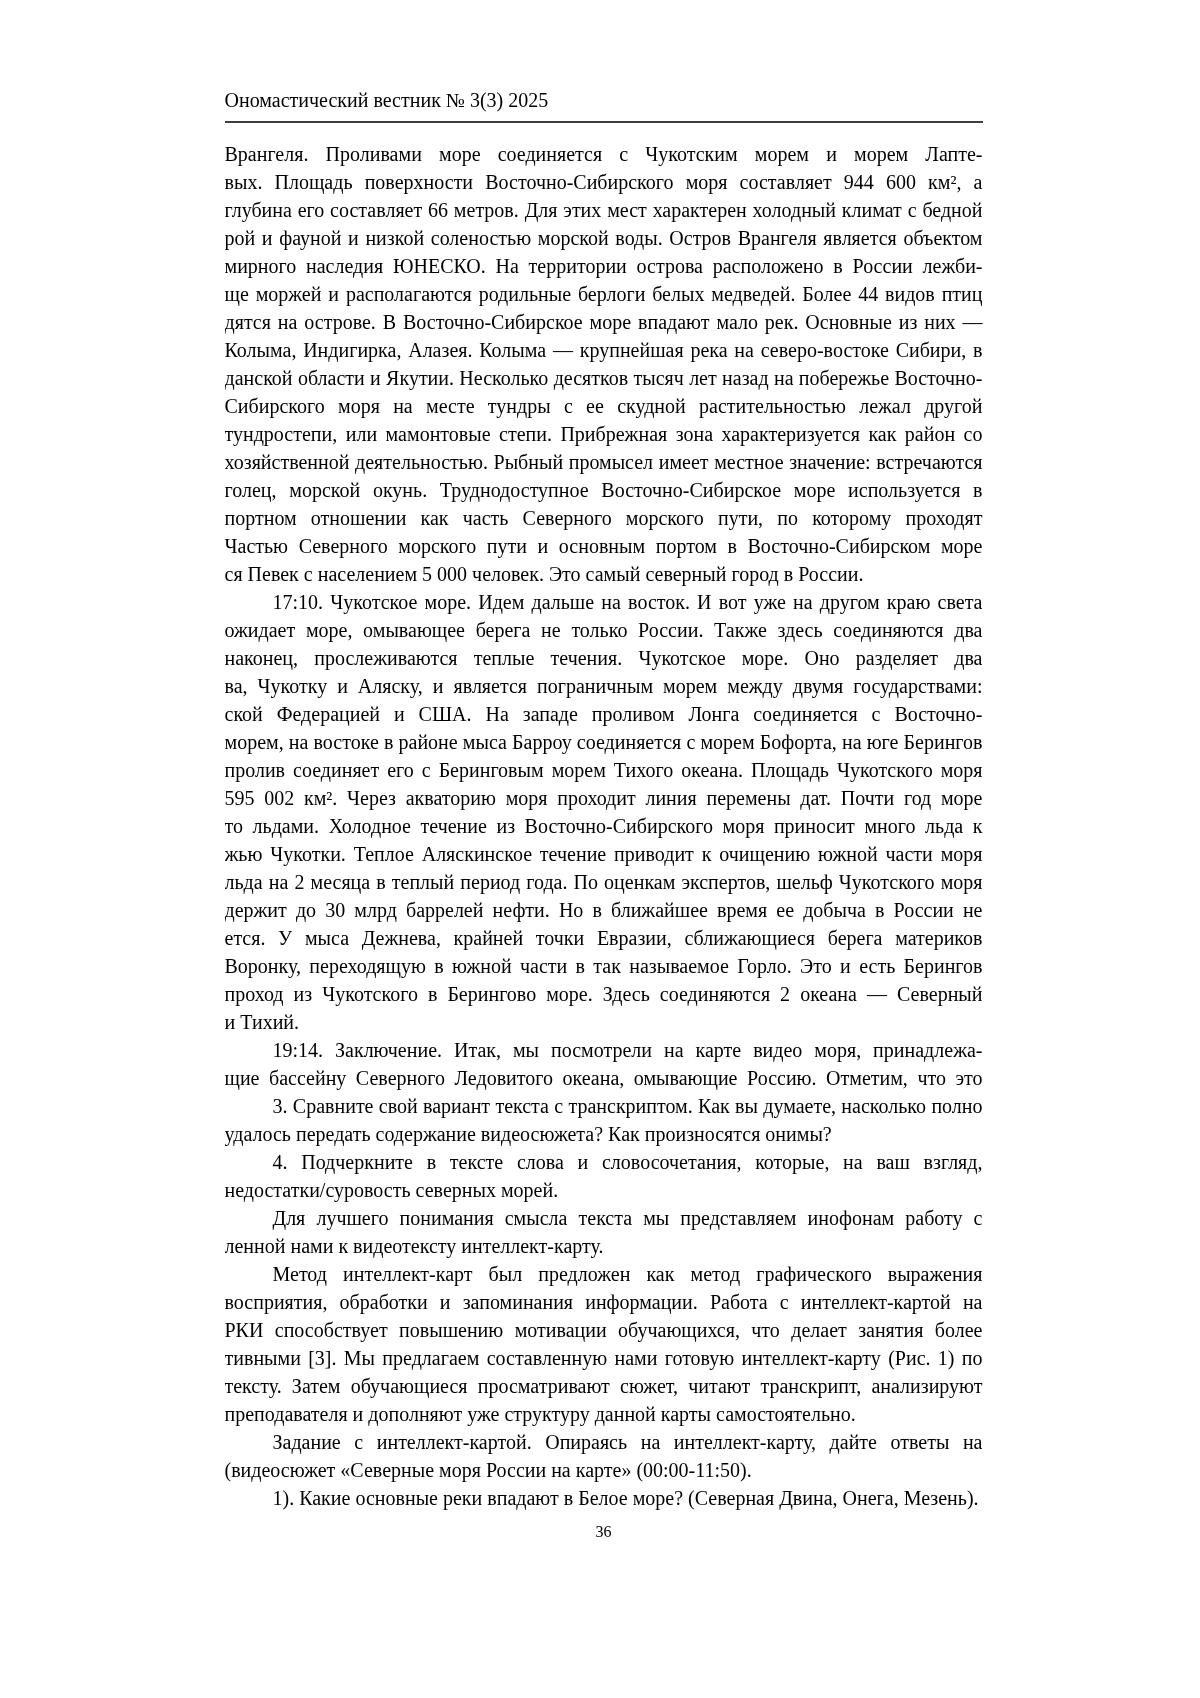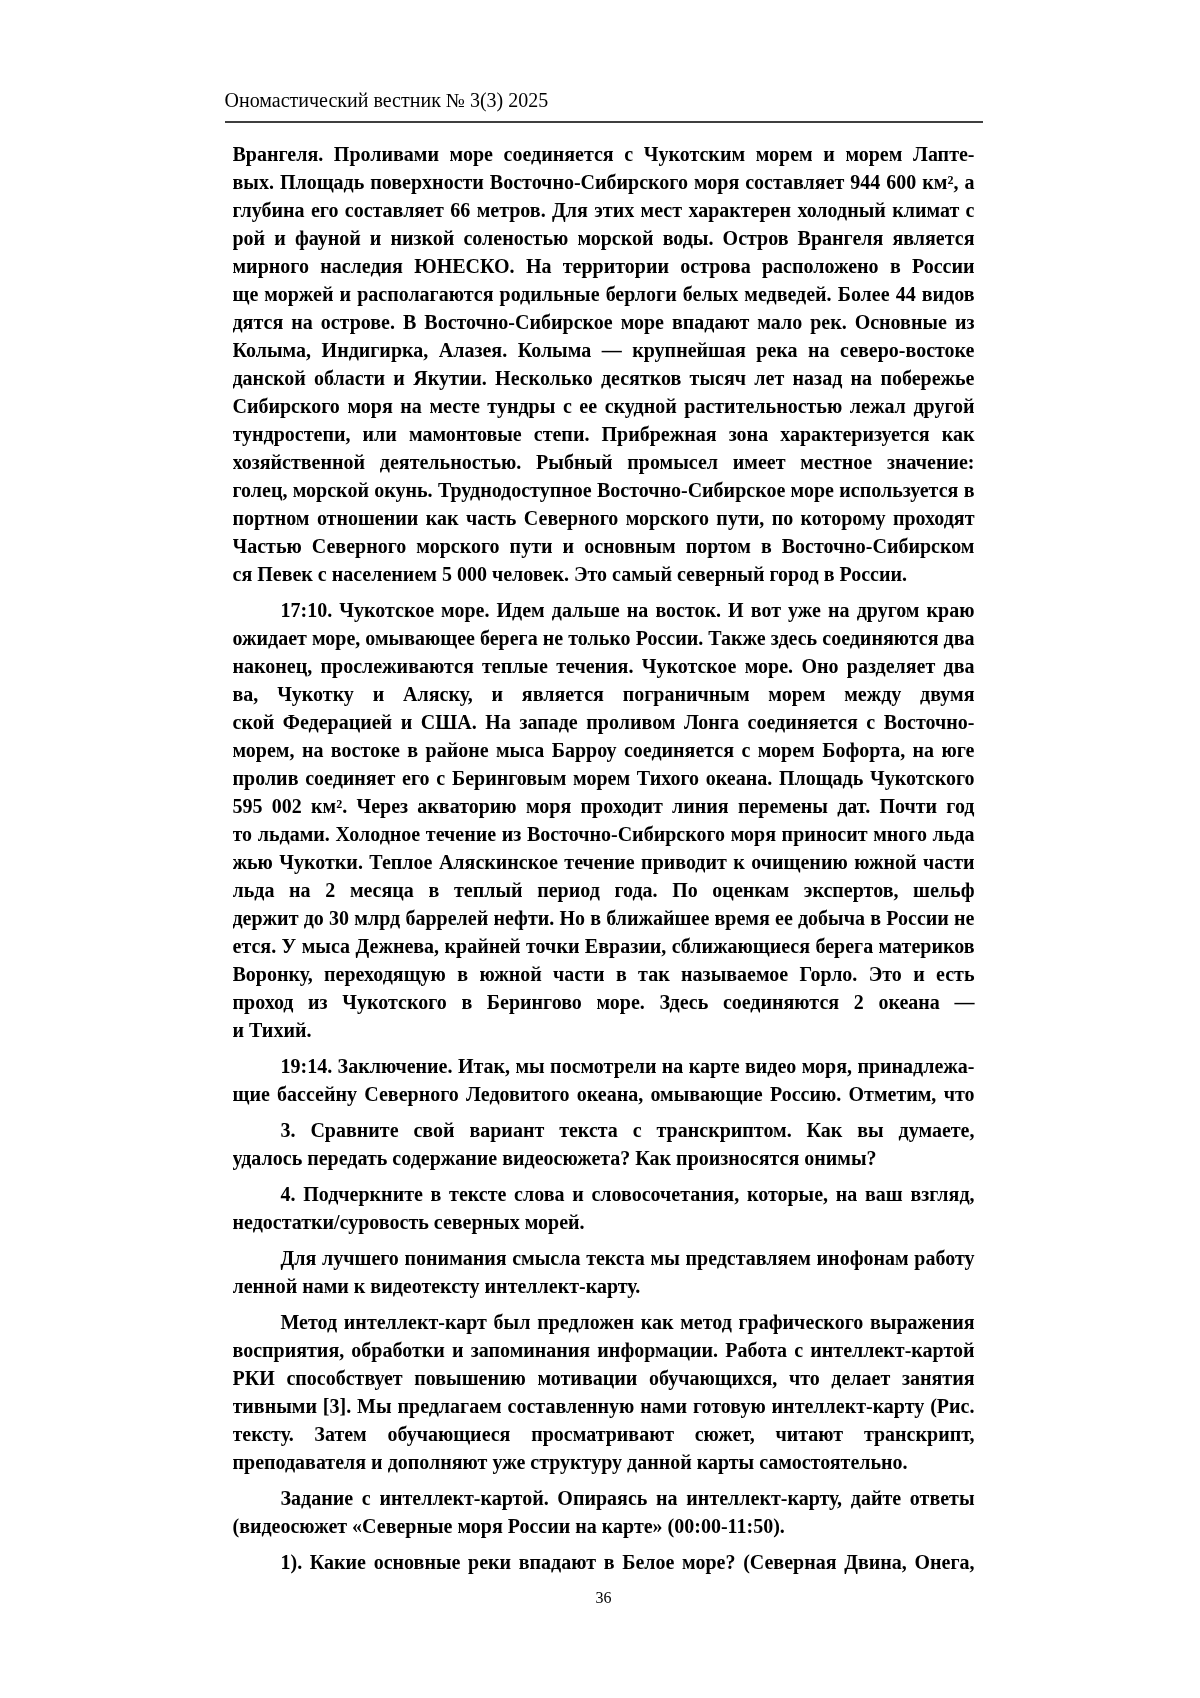--- a/index.html
+++ b/index.html
@@ -28,23 +28,22 @@
   .header-rule {
     border: none;
     border-top: 2px solid #3f3f3f;
     margin: 9px 0 0 0;
     width: 100%;
   }
   .doc-body {
     margin-top: 17px;
   }
   .paragraph {
-    margin: 8px;
+    margin: 0;
     padding: 0;
-    font-weight: bold;
   }
   .text-line {
     font-size: 20px;
     line-height: 28px;
     height: 28px;
     overflow: hidden;
     text-align: justify;
     text-align-last: justify;
     white-space: normal;
   }

